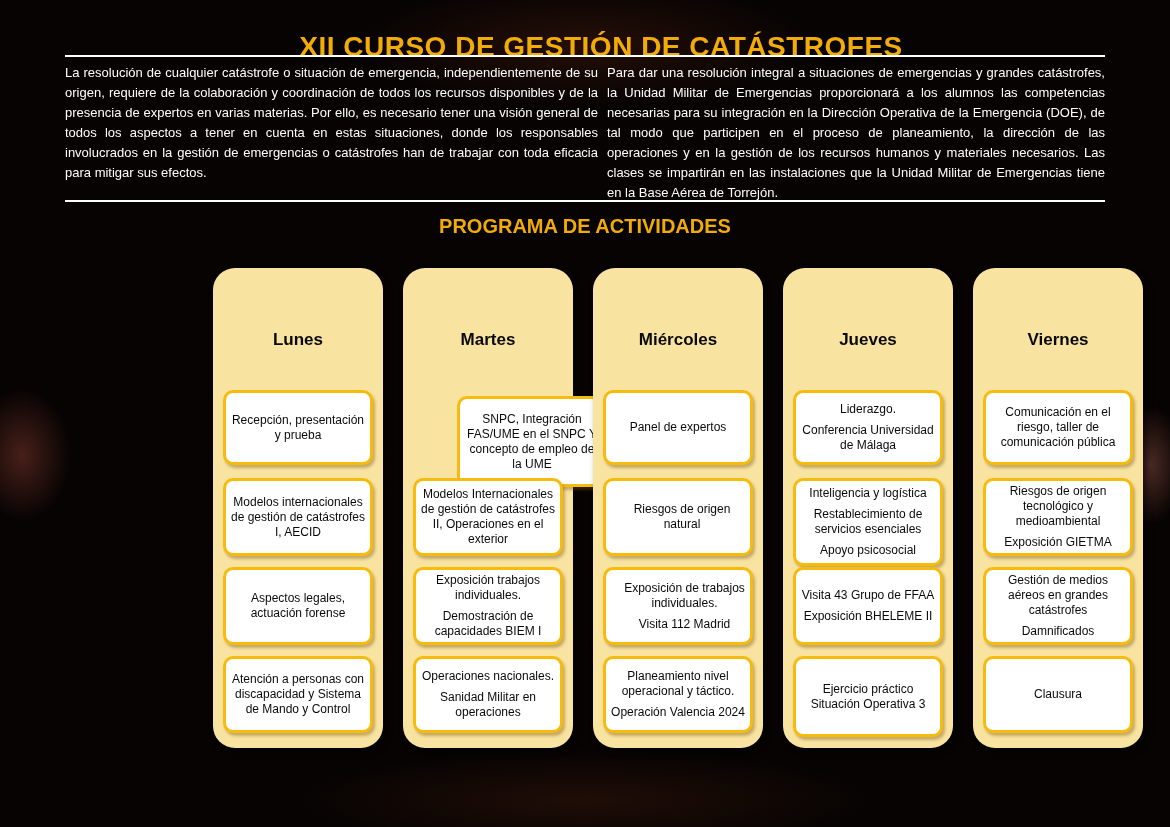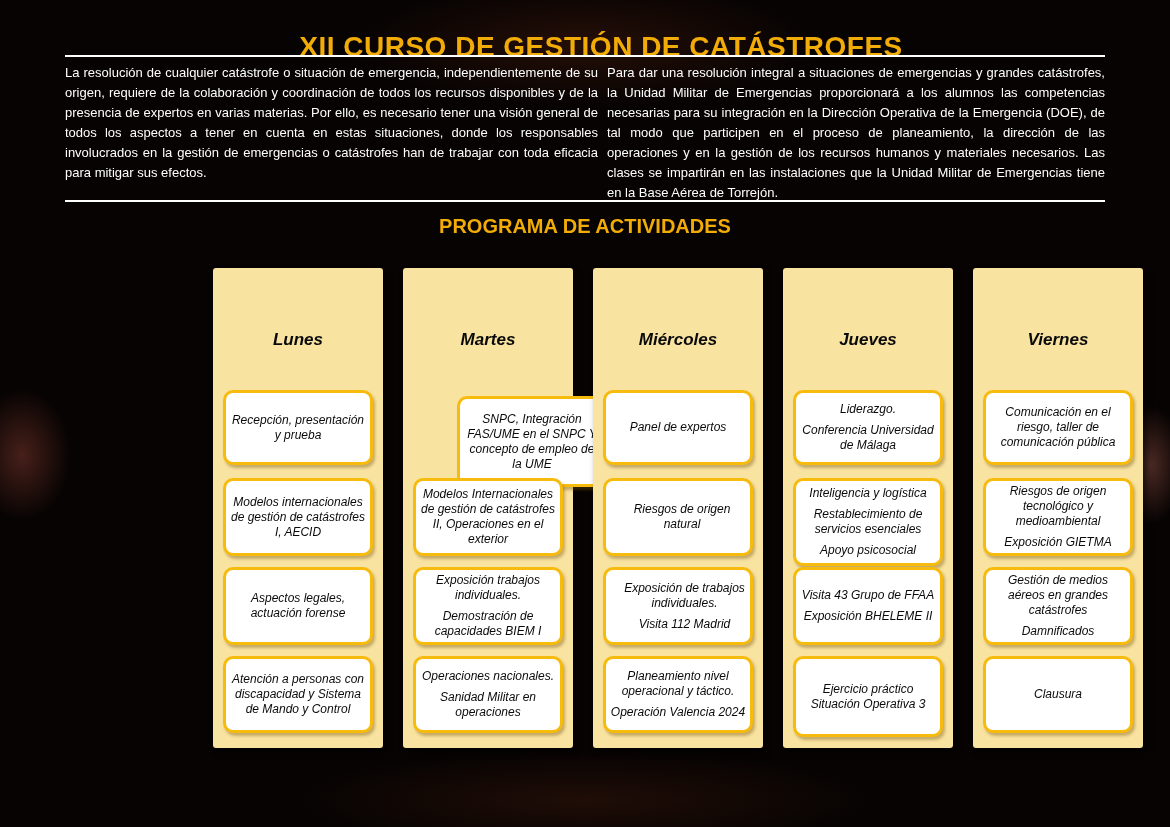--- a/index.html
+++ b/index.html
@@ -34,23 +34,22 @@
   .grid{position:absolute;top:268px;left:0;width:1170px;height:490px;}
   .dates{position:absolute;left:40px;top:0;width:145px;height:480px;}
   .date-box{
     position:absolute;left:0;width:145px;box-sizing:border-box;
     background:#ffffff;border:3px solid #F2A918;border-radius:12px;
     display:flex;align-items:center;justify-content:center;text-align:center;
     font-size:14.5px;font-weight:bold;color:#0a0a0a;
     box-shadow:3px 4px 5px rgba(40,25,0,0.55);
   }
   .day-col{
-    position:absolute;top:0;width:170px;height:480px;border-radius:3px;
+    position:absolute;top:0;width:170px;height:480px;border-radius:22px;
     box-shadow:3px 4px 6px rgba(0,0,0,0.5);
-    font-style:italic;
   }
   .day-label{
     position:absolute;top:62px;left:0;width:100%;text-align:center;
     font-size:17px;font-weight:bold;color:#0a0a0a;
   }
   .cell{
     position:absolute;left:10px;width:150px;box-sizing:border-box;
     background:#ffffff;border:3px solid #F7BB0E;border-radius:10px;
     display:flex;flex-direction:column;align-items:center;justify-content:center;
     text-align:center;padding:3px 4px;

